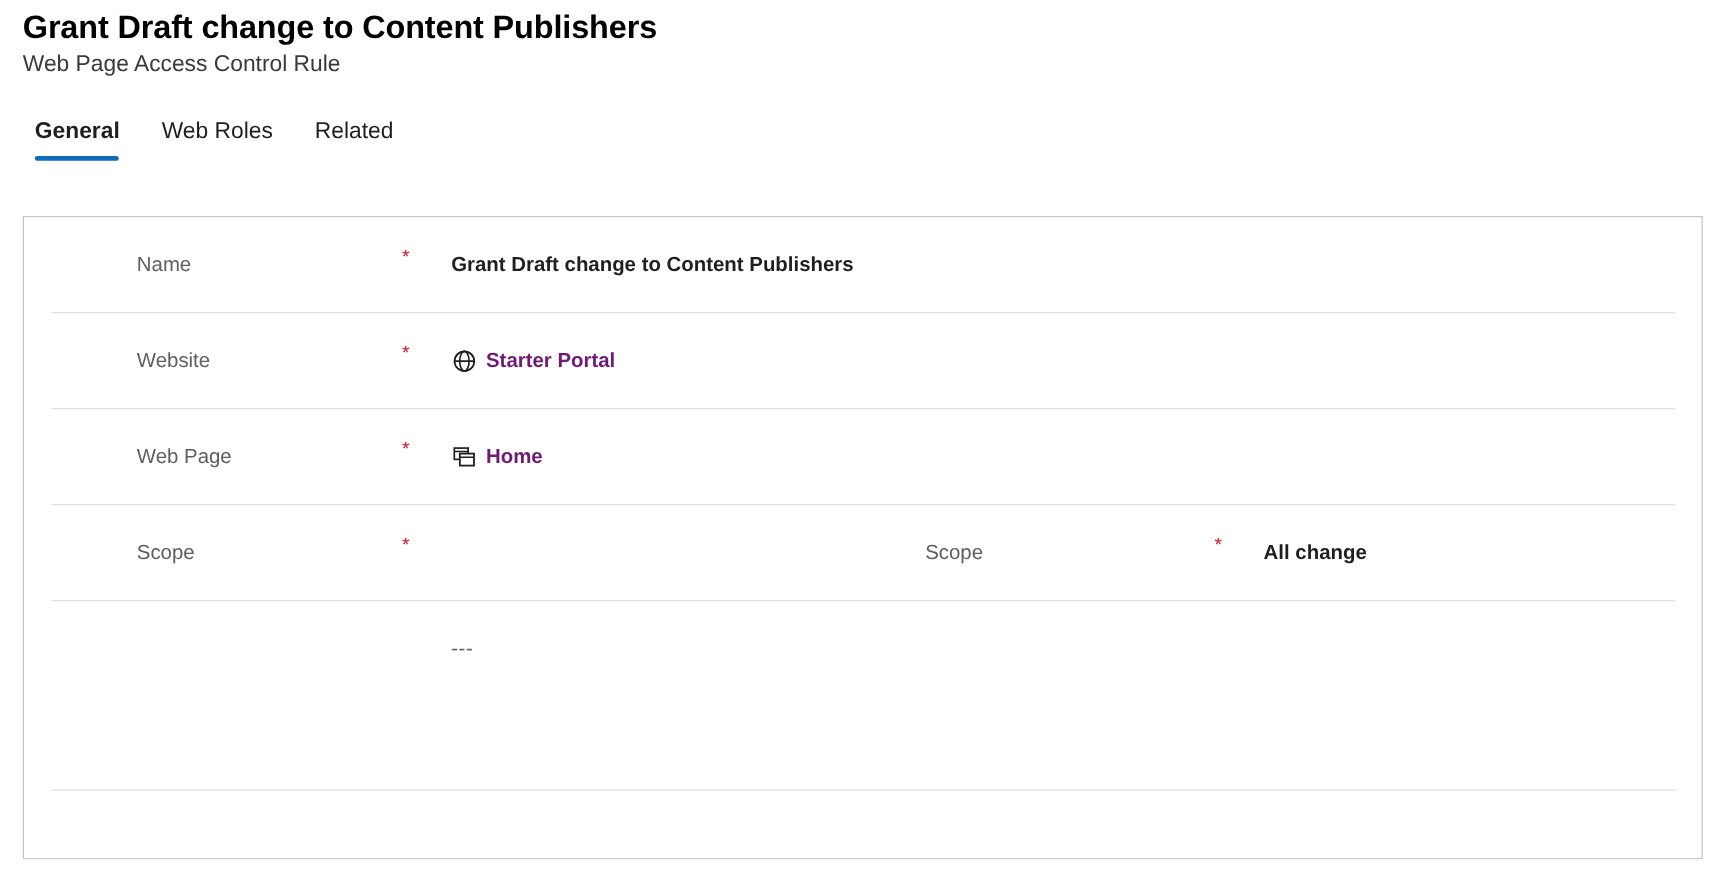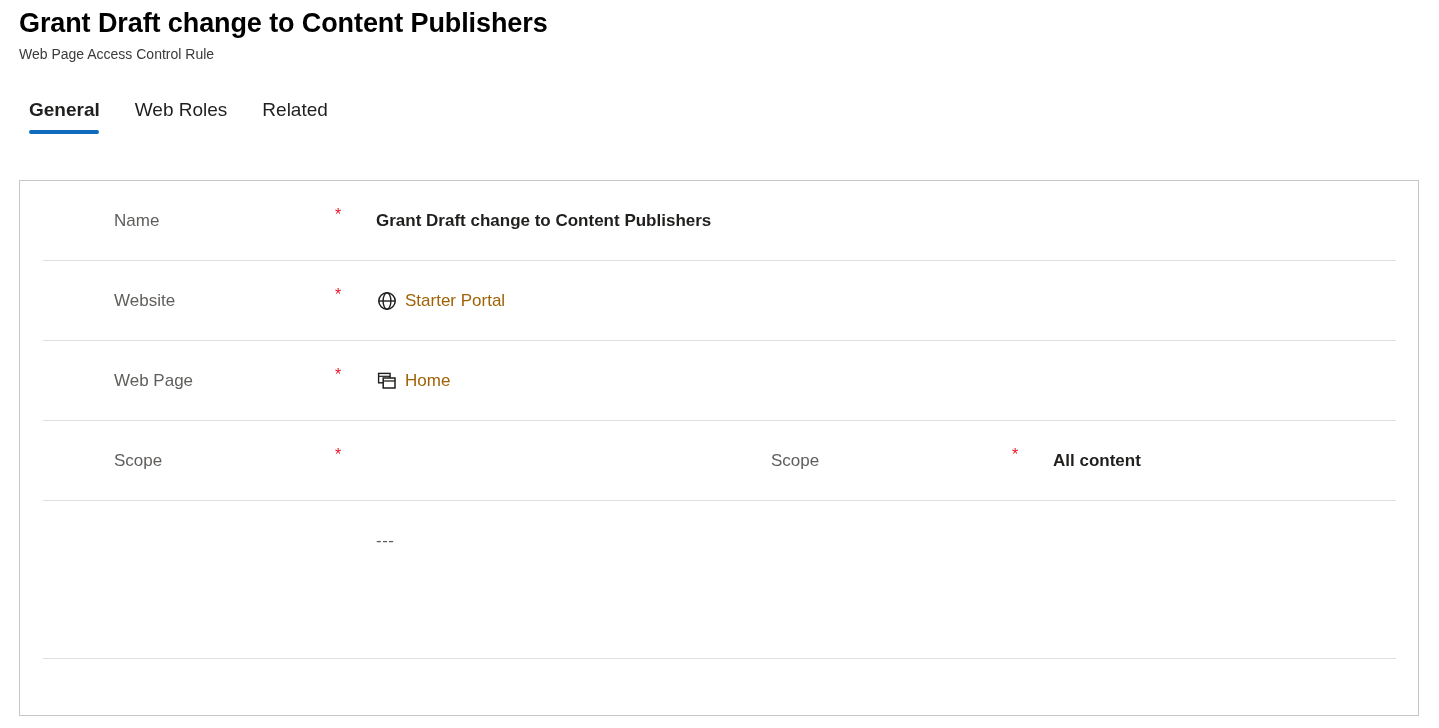--- a/index.html
+++ b/index.html
@@ -22,21 +22,21 @@
   }
   .page-title {
     font-size: 27px;
     font-weight: bold;
     line-height: 34px;
     color: #000000;
     letter-spacing: -0.1px;
     white-space: nowrap;
   }
   .page-subtitle {
-    font-size: 14px;
+    font-size: 19px;
     font-weight: normal;
     line-height: 24px;
     color: #3b3a39;
     margin-top: 2px;
     white-space: nowrap;
   }
 
   
   .tab-strip {
     display: flex;
@@ -125,22 +125,22 @@
     white-space: nowrap;
     display: flex;
     align-items: center;
   }
   .field-value.muted {
     font-weight: normal;
     color: #605e5c;
     letter-spacing: 0.5px;
   }
   .lookup-link {
-    color: #a16207;
-    font-weight: normal;
+    color: #701a75;
+    font-weight: bold;
     text-decoration: none;
     cursor: pointer;
   }
   .entity-icon {
     display: inline-flex;
     align-items: center;
     justify-content: center;
     width: 22px;
     height: 22px;
     margin-right: 7px;
@@ -245,21 +245,21 @@
       <span class="req-star">*</span>
     </div>
 
     <div class="field col-label-b">
       <span class="field-label">Scope</span>
     </div>
     <div class="field col-star-b">
       <span class="req-star">*</span>
     </div>
     <div class="field col-value-b">
-      <span class="field-value">All content</span>
+      <span class="field-value">All change</span>
     </div>
   </div>
 
   <div class="form-row desc-row">
     <div class="field col-value-a">
       <span class="field-value muted">---</span>
     </div>
   </div>
 
   <div class="form-row tail-row no-rule"></div>

